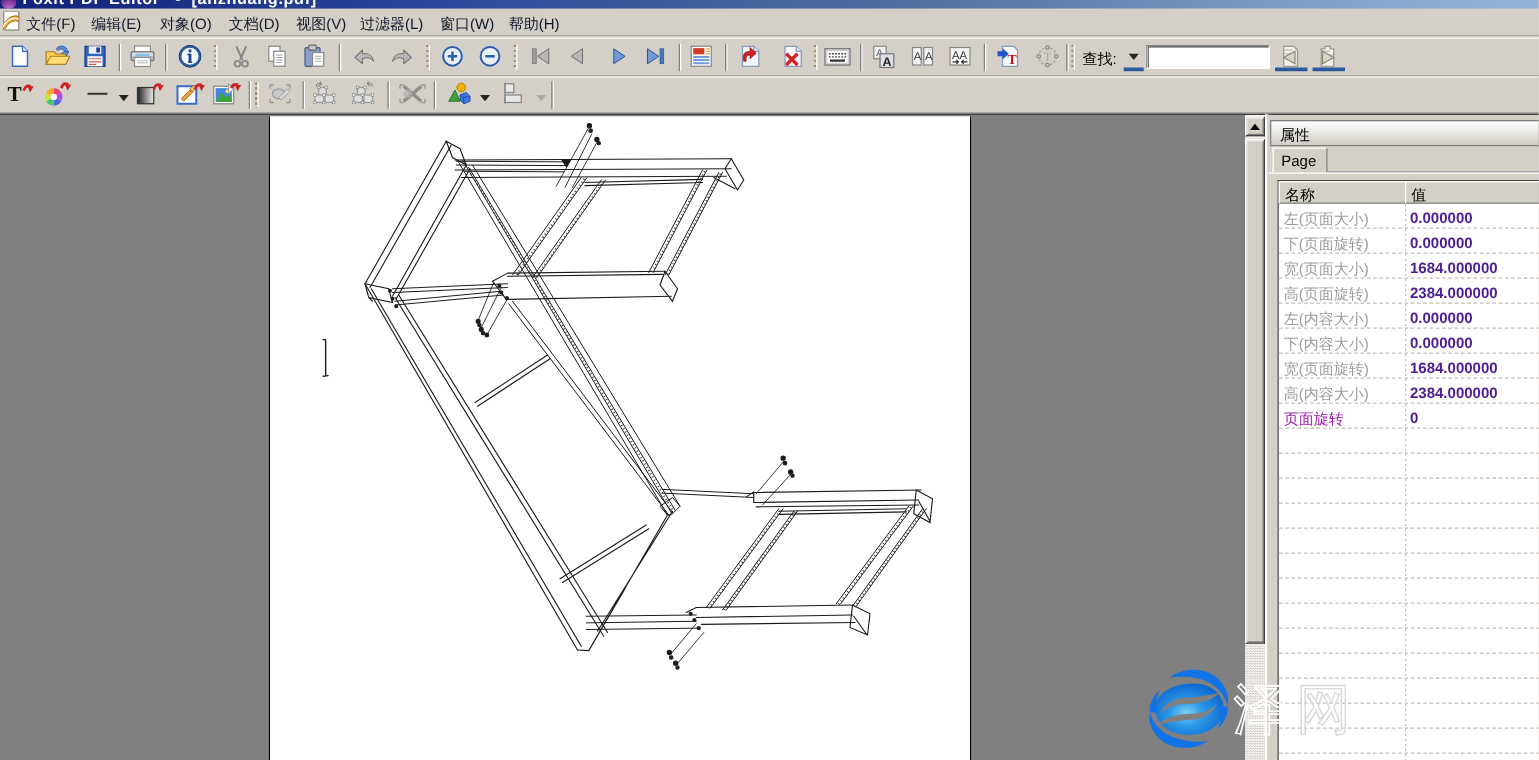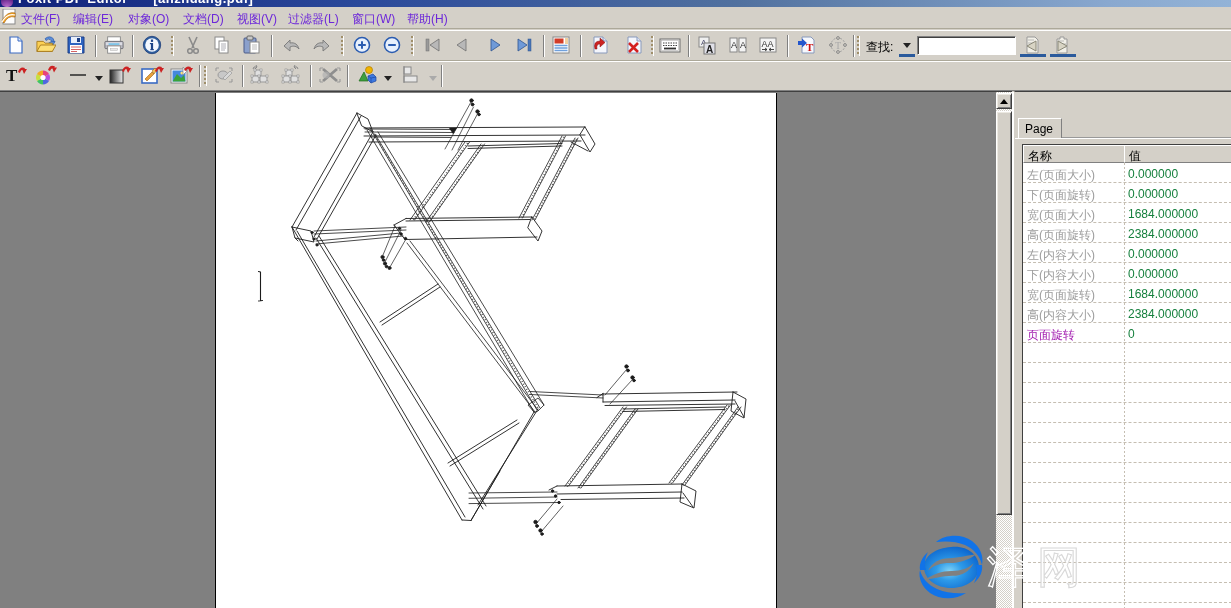--- a/index.html
+++ b/index.html
@@ -7,21 +7,21 @@
 #app { position:relative; width:1231px; height:608px; background:#d4d0c8; }
 .abs { position:absolute; }
 
 
 #titlebar { position:absolute; left:0; top:0; width:1231px; height:7px; background:linear-gradient(to right,#10217a,#2b4a9b 30%,#51719f 60%,#89a8cf 90%,#93b3d7); overflow:hidden; }
 #titletxt { position:absolute; left:18px; top:-9px; color:#fff; font-weight:bold; font-size:13px; letter-spacing:0.5px; white-space:nowrap; }
 #titleicon { position:absolute; left:1px; top:0; width:12px; height:7px; background:radial-gradient(circle at 50% 120%, #c77fd4 0%, #8d44ab 60%, #5d2380 100%); border-radius:0 0 5px 5px; }
 
 
 #menubar { position:absolute; left:0; top:7px; width:1231px; height:22px; background:#d4d0c8; border-bottom:1px solid #aca899; }
-.menuitem { position:absolute; top:4px; font-size:12px; color:#6d28d9; white-space:nowrap;text-align:right; }
+.menuitem { position:absolute; top:4px; font-size:12px; color:#0f172a; white-space:nowrap;text-align:right; }
 
 
 #tb1 { position:absolute; left:0; top:30px; width:1231px; height:30px; background:#d4d0c8; border-top:1px solid #fff; }
 #tb2 { position:absolute; left:0; top:60px; width:1231px; height:31px; background:#d4d0c8; border-top:1px solid #aca899; box-shadow:inset 0 1px 0 #fff; border-bottom:1px solid #808080;}
 .sep { position:absolute; top:4px; width:2px; height:22px; border-left:1px solid #808080; border-right:1px solid #fff; }
 .grip { position:absolute; top:5px; width:3px; height:20px; background-image:repeating-linear-gradient(to bottom,#a08f6a 0,#a08f6a 2px,#d4d0c8 2px,#d4d0c8 4px); border-right:1px solid #fff; }
 .ico { position:absolute; width:20px; height:20px; top:4px; }
 
 
 #main { position:absolute; left:0; top:91px; width:1231px; height:517px; }
@@ -43,21 +43,21 @@
 #prophdr { position:absolute; left:1px; top:4px; width:216px; height:21px; background:linear-gradient(to bottom,#ffffff,#d0ccc4); border:1px solid #808080; border-bottom:1px solid #808080; }
 #prophdr span { position:absolute; left:7px; top:3px; font-size:12px; color:#000; }
 #pagetab { position:absolute; left:3px; top:26px; width:44px; height:20px; background:#d4d0c8; border-left:1px solid #fff; border-top:1px solid #fff; border-right:1px solid #808080; font-size:12px; padding:3px 0 0 6px; color:#000; }
 #tabline { position:absolute; left:0px; top:46px; width:217px; height:1px; background:#fff; }
 #tabstrip-shadow {position:absolute; left:47px; top:45px; width:170px; height:1px; background:#999;}
 
 #ptable { position:absolute; left:7px; top:52px; width:210px; height:465px; background:#fff; border-left:1px solid #404040; border-top:1px solid #404040; }
 .phc { position:absolute; top:0; height:18px; background:#d4d0c8; border-top:1px solid #fff; border-left:1px solid #fff; border-right:1px solid #808080; border-bottom:1px solid #808080; font-size:12px; color:#000; padding:2px 0 0 4px; }
 .prow { position:absolute; left:0; width:210px; height:20px; font-size:12px; }
 .pname { position:absolute; left:4px; top:4px; color:#9c9c9c; }
-.pval { position:absolute; left:105px; top:4px; color:#15803d; }
+.pval { position:absolute; left:105px; top:4px; color:#4c1d95;font-weight:bold; }
 .rline { position:absolute; left:0; width:209px; bottom:0; border-bottom:1px dashed #c5beb2; height:0; }
 #coldash { position:absolute; left:101px; top:18px; width:1px; height:446px; background-image:repeating-linear-gradient(to bottom,#c5beb2 0 2px,#fff 2px 4px); }
 
 
 #wmtext1 { position:absolute; left:987px; top:447px; font-size:44px; color:transparent; -webkit-text-stroke:1.3px #ffffff; z-index:30; }
 #wmtext2 { position:absolute; left:1037px; top:447px; font-size:44px; color:transparent; -webkit-text-stroke:1.1px #d8d8d8; z-index:30; }
 </style>
 </head>
 <body>
 <div id="app">
@@ -474,20 +474,23 @@
         <path d="M4,40 C3,34 6,27 12,22 C9,28 8,34 10,40 Z" fill="#1173e8"></path>
       </svg>
     </div>
     <div id="vscroll">
       <div id="vs-dither"></div>
       <div id="vs-up" class="vbtn"></div>
       <div id="vs-thumb" class="vbtn"></div>
     </div>
     <div id="panelgap"></div>
     <div id="panel">
+      <div id="prophdr">
+          <span>属性</span>
+        </div>
       <div id="pagetab">Page</div>
       <div id="tabstrip-shadow"></div>
       <div id="tabline"></div>
       <div id="ptable">
         <div class="phc" style="left:0;width:113px;">名称</div>
         <div class="phc" style="left:101px;width:108px;">值</div>
         <div id="coldash"></div>
         <div id="prows">
             <div class="prow" style="top:18px">
               <span class="pname">左(页面大小)</span>

